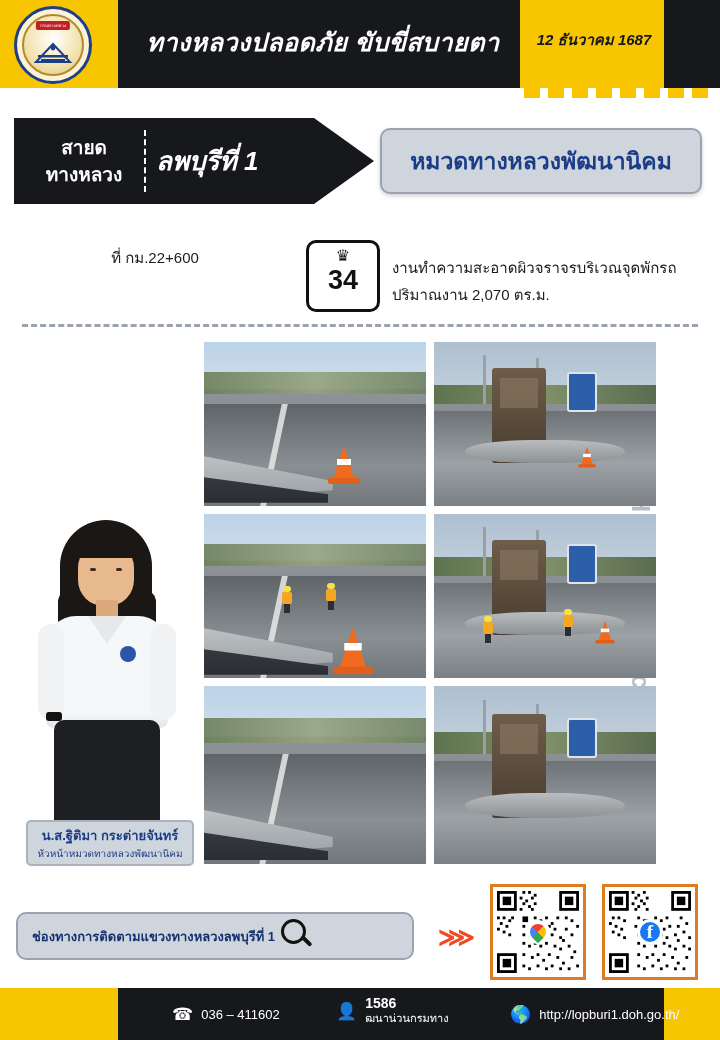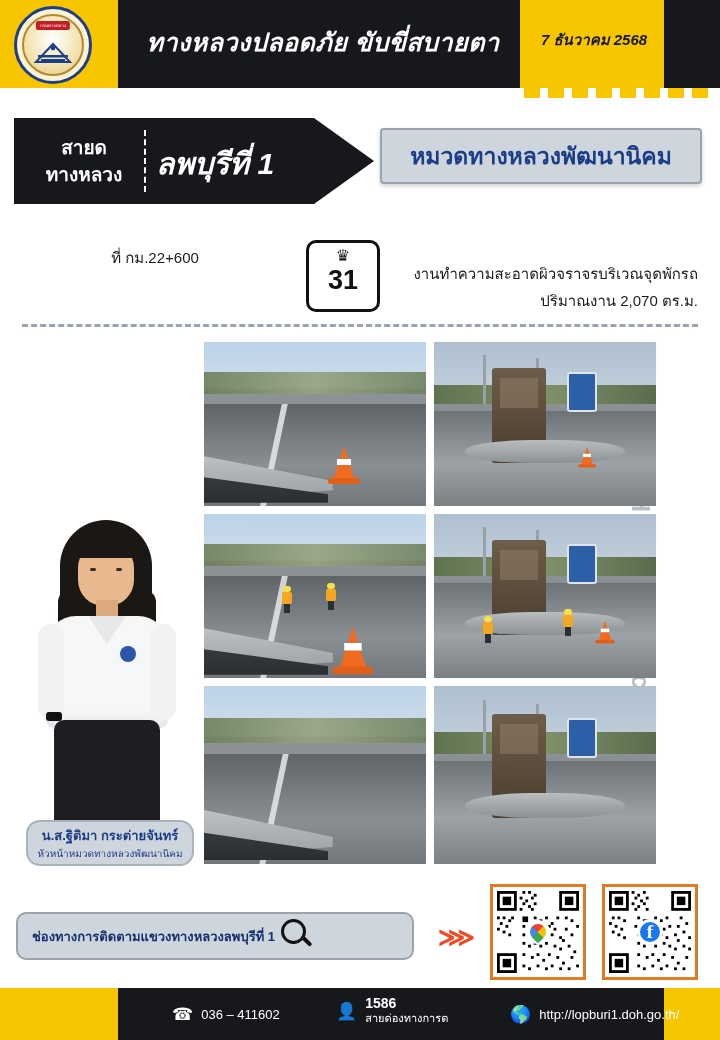--- a/index.html
+++ b/index.html
@@ -60,46 +60,46 @@
     border-top: 43px solid transparent; border-bottom: 43px solid transparent;
     border-left: 60px solid #16181c;
   }
   .arrow-sub {
     position: absolute; left: 16px; top: 16px; width: 108px;
     color: #fff; font-size: 19px; font-weight: bold; text-align: center; line-height: 27px;
   }
   .arrow-divider { position: absolute; left: 130px; top: 12px; width: 0; height: 62px; border-left: 2px dashed #ffffff; }
   .arrow-main {
     position: absolute; left: 142px; top: 22px; width: 170px;
-    color: #fff; font-size: 30px; font-weight: bold; font-style: italic;
+    color: #fff; font-size: 26px; font-weight: bold; font-style: italic;
   }
 
   .dept-box {
-    position: absolute; left: 380px; top: 128px; width: 322px; height: 56px;
-    background: #cfd5dd; border: 2px solid #9aa3af; border-radius: 4px;
+    position: absolute; left: 380px; top: 128px; width: 322px; height: 66px;
+    background: #cfd5dd; border: 2px solid #9aa3af; border-radius: 10px;
     display: flex; align-items: center; justify-content: center;
     box-shadow: 0 2px 4px rgba(0,0,0,.18);
   }
   .dept-box span { color: #1b3c86; font-size: 23px; font-weight: bold; }
 
   
   .info-left {
     position: absolute; left: 24px; top: 244px; width: 262px;
     text-align: center; color: #1c1c1c; font-size: 15px; line-height: 27px;
   }
   .shield {
     position: absolute; left: 306px; top: 240px; width: 74px; height: 72px;
     background: #fff; border: 3px solid #111; border-radius: 10px;
     display: flex; flex-direction: column; align-items: center; justify-content: flex-start;
   }
   .shield-crown { margin-top: 4px; font-size: 16px; line-height: 18px; color: #111; }
   .shield-num { font-size: 27px; font-weight: bold; color: #111; line-height: 30px; }
   .info-right {
-    position: absolute; left: 392px; top: 260px; width: 306px;
-    text-align: right; color: #1c1c1c; font-size: 15px; line-height: 27px;
+    position: absolute; left: 392px; top: 254px; width: 306px;
+    color: #1c1c1c; font-size: 15px; line-height: 27px;
   }
 
   .hr-dashed { position: absolute; left: 22px; top: 324px; width: 676px; height: 0; border-top: 3px dashed #9aa3af; }
 
   
   .side-text {
     position: absolute; left: 655px; top: 390px; width: 420px;
     transform: rotate(90deg); transform-origin: left top;
     color: #b9bec6; font-size: 25px; font-weight: bold; letter-spacing: .5px;
     white-space: nowrap;
@@ -160,21 +160,21 @@
   .pb-hair-side { position: absolute; top: 70px; width: 24px; height: 86px; background: #1b1714; border-radius: 12px; }
   .pb-neck { position: absolute; left: 80px; top: 80px; width: 22px; height: 22px; background: #dda87c; }
   .pb-shirt { position: absolute; left: 30px; top: 96px; width: 122px; height: 112px; background: #f6f7f8; border-radius: 30px 30px 8px 8px; box-shadow: inset 0 -8px 12px rgba(0,0,0,.07); }
   .pb-collar { position: absolute; left: 72px; top: 96px; width: 38px; height: 28px; background: #e6e8ea; clip-path: polygon(0 0, 100% 0, 50% 100%); }
   .pb-logo { position: absolute; left: 104px; top: 126px; width: 16px; height: 16px; border-radius: 50%; background: #2a55a8; }
   .pb-arm { position: absolute; top: 104px; width: 26px; height: 96px; background: #f1f2f4; border-radius: 14px; }
   .pb-pants { position: absolute; left: 38px; top: 200px; width: 106px; height: 108px; background: #1d1f22; border-radius: 10px 10px 4px 4px; }
   .pb-watch { position: absolute; left: 30px; top: 192px; width: 16px; height: 9px; background: #111; border-radius: 3px; }
   .name-badge {
     position: absolute; left: 10px; top: 300px; width: 168px; height: 46px;
-    background: #cfd5dd; border: 2px solid #aab2bb; border-radius: 14px;
+    background: #cfd5dd; border: 2px solid #aab2bb; border-radius: 5px;
     display: flex; flex-direction: column; align-items: center; justify-content: center;
   }
   .name-badge .n1 { color: #1b3c86; font-size: 13px; font-weight: bold; }
   .name-badge .n2 { color: #1b3c86; font-size: 10px; }
 
   
   .follow-box {
     position: absolute; left: 16px; top: 912px; width: 398px; height: 48px;
     background: #cfd5dd; border: 2px solid #9aa3af; border-radius: 10px;
     display: flex; align-items: center; padding: 0 14px;
@@ -221,21 +221,21 @@
 <body>
 
 <div class="page">
 
   <div class="header">
     <div class="header-yellow-left"></div>
     <div class="header-black"></div>
     <div class="header-yellow-right"></div>
     <div class="header-black-tail"></div>
     <div class="header-title">ทางหลวงปลอดภัย ขับขี่สบายตา</div>
-    <div class="header-date">7 ธันวาคม 2568</div>
+    <div class="header-date">12 ธันวาคม 1687</div>
 
     <div class="logo">
       <div class="logo-inner">
         <div class="logo-banner">กรมทางหลวง</div>
         <svg class="logo-emblem" viewBox="0 0 42 28">
           <path d="M4 24 L21 6 L38 24 Z" fill="none" stroke="#1d3f87" stroke-width="2"></path>
           <rect x="6" y="17" width="30" height="2.5" fill="#1d3f87"></rect>
           <rect x="9" y="21" width="24" height="2.5" fill="#1d3f87"></rect>
           <circle cx="21" cy="10" r="2.4" fill="#1d3f87"></circle>
         </svg>
@@ -268,21 +268,21 @@
   <div class="dept-box">
     <span>หมวดทางหลวงพัฒนานิคม</span>
   </div>
 
   <div class="info-left">
     <div>ที่ กม.22+600</div>
   </div>
 
   <div class="shield">
     <div class="shield-crown">♛</div>
-    <div class="shield-num">31</div>
+    <div class="shield-num">34</div>
   </div>
 
   <div class="info-right">
     <div>งานทำความสะอาดผิวจราจรบริเวณจุดพักรถ</div>
     <div>ปริมาณงาน 2,070 ตร.ม.</div>
   </div>
 
   <div class="hr-dashed"></div>
 
   <div class="side-text">Lopburi Highway District 1</div>
@@ -603,21 +603,21 @@
 
   <div class="f-item f-phone">
     <span class="f-ic">☎</span>
     <span>036 – 411602</span>
   </div>
 
   <div class="f-item f-hotline">
     <span class="f-ic">👤</span>
     <span class="hot-txt">
       <b>1586</b>
-      <i>สายด่องทางการต</i>
+      <i>ฒนาน่วนกรมทาง</i>
     </span>
   </div>
 
   <div class="f-item f-url">
     <span class="f-ic">🌎</span>
     <span>http://lopburi1.doh.go.th/</span>
   </div>
 
 </div>
 

